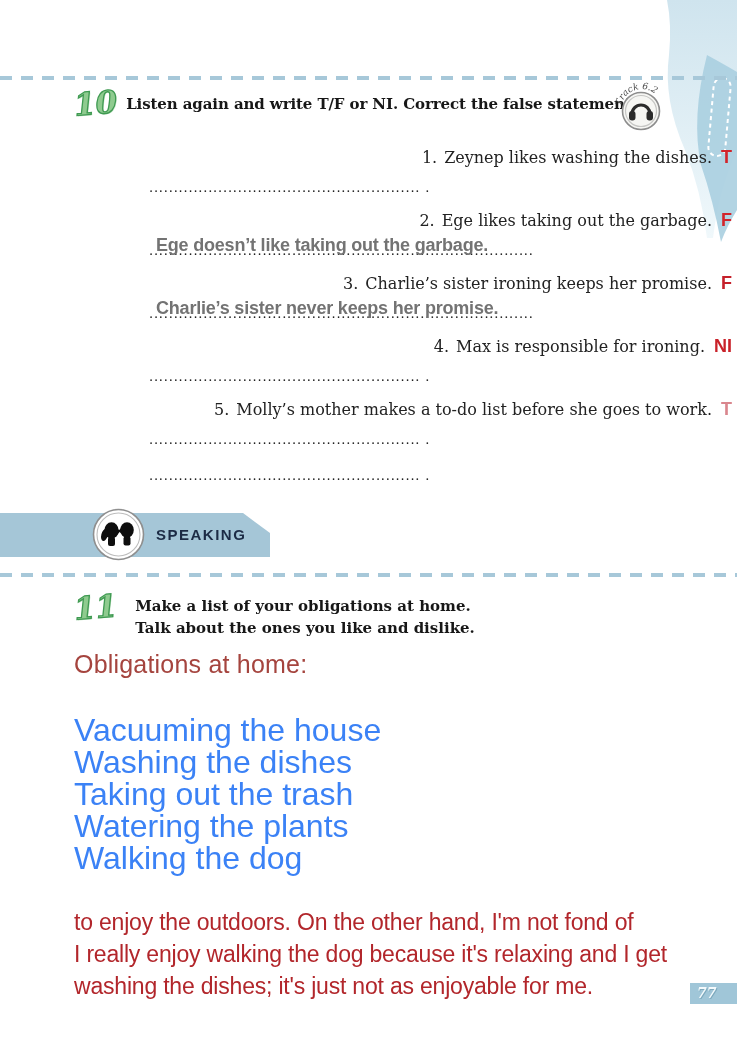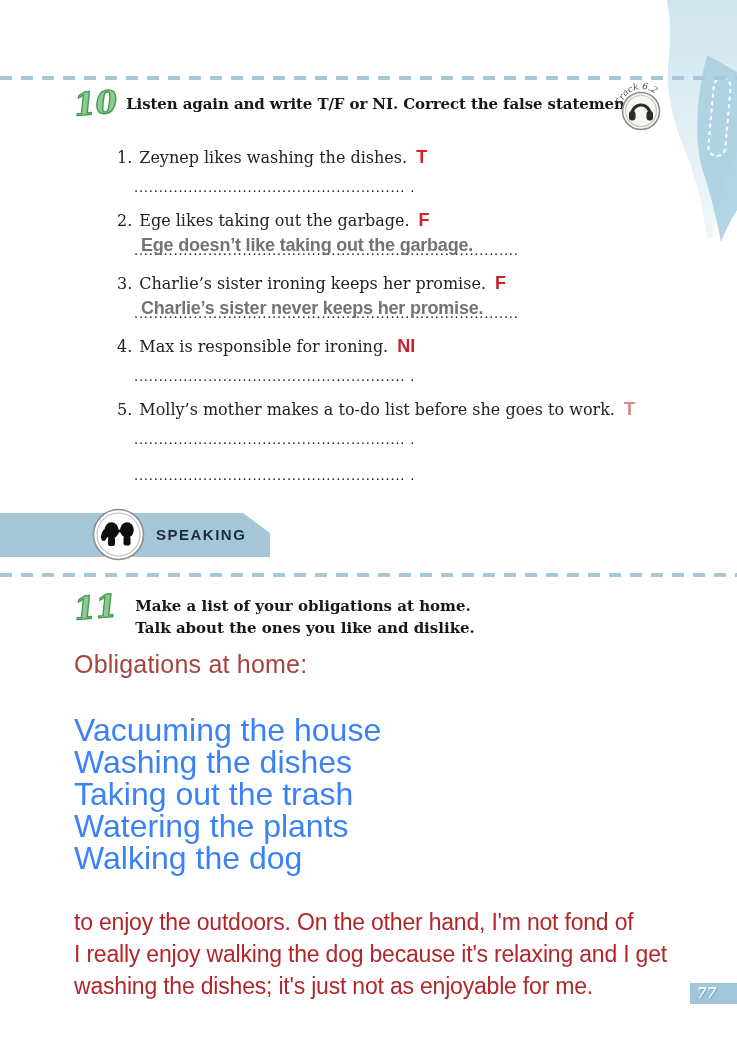--- a/index.html
+++ b/index.html
@@ -28,21 +28,21 @@
   }
   
   .ex10-header{position:absolute;top:86px;left:74px;display:flex;align-items:flex-start;}
   .ex10-header .ex-num{margin-top:2px;}
   .ex-title{
     font-size:15px;font-weight:bold;color:#171717;
     margin:9px 0 0 9px;white-space:nowrap;letter-spacing:-0.1px;
   }
   .track-badge{position:absolute;left:612px;top:78px;width:56px;height:54px;}
   
-  .ex10-items{position:absolute;top:144px;left:117px;width:600px;}
+  .ex10-items{position:absolute;top:144px;left:132px;width:600px;text-align:right;}
   .item{margin-bottom:9px;}
   .item-main{font-size:16px;line-height:26px;color:#222;}
   .item-num{margin-right:7px;}
   .item-answer{
     font-family:"Liberation Sans",sans-serif;font-weight:bold;
     font-size:18px;margin-left:9px;
   }
   .answer-line{position:relative;height:27px;margin-left:17px;width:560px;}
   .dots{
     position:absolute;left:0;bottom:3px;

